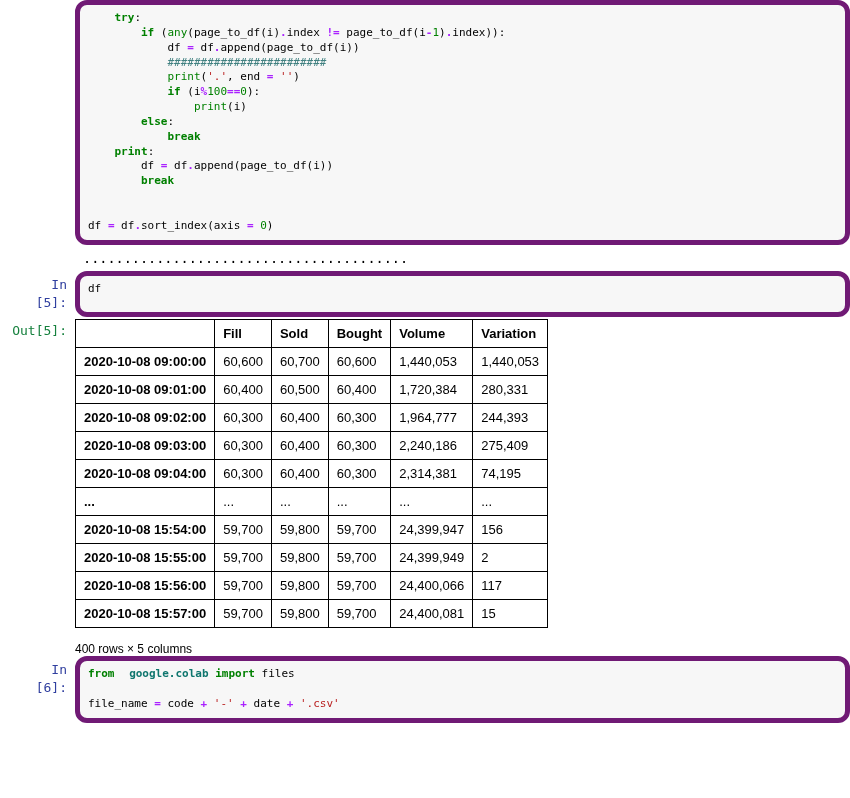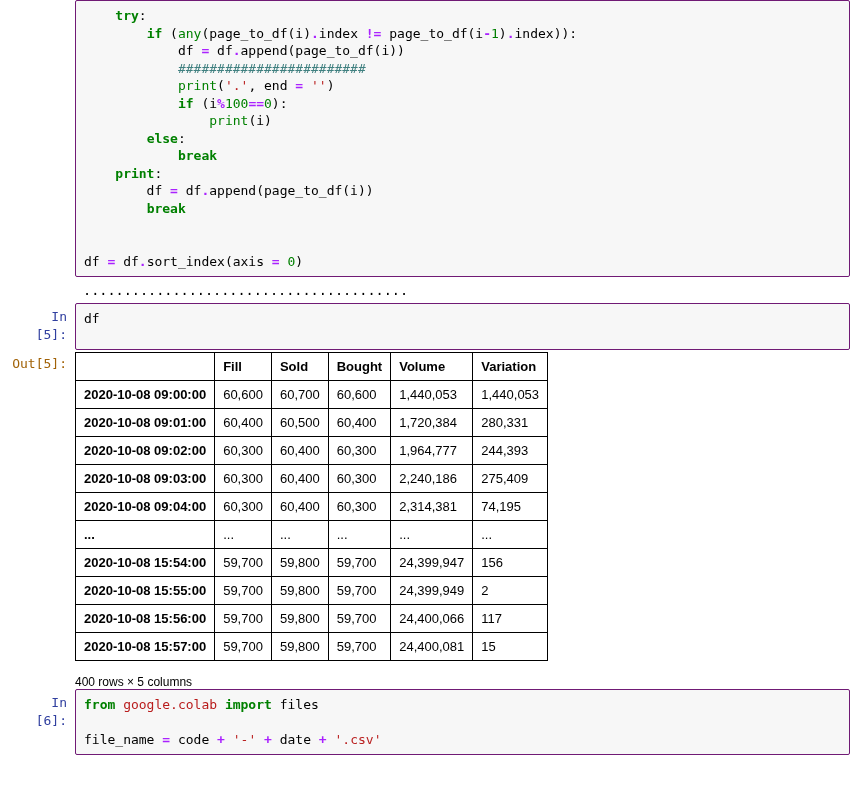--- a/index.html
+++ b/index.html
@@ -19,51 +19,51 @@
   .prompt {
     width: 75px;
     min-width: 75px;
     text-align: right;
     padding: 5px 8px 5px 0;
     font-family: "DejaVu Sans Mono", Menlo, Consolas, monospace;
     font-size: 13px;
     line-height: 1.4;
   }
   .prompt.in { color: #303F9F; padding-left: 20px; }
-  .prompt.out { color: #a16207; }
+  .prompt.out { color: #15803d; }
   .cell-content {
     flex: 1;
     padding: 5px 8px;
   }
   .code-area {
     background: #f7f7f7;
-    border: 1px solid #701a75;
-    border-radius: 2px;
+    border: 5px solid #701a75;
+    border-radius: 12px;
     flex: 1;
     padding: 6px 8px;
     font-family: "DejaVu Sans Mono", Menlo, Consolas, monospace;
-    font-size: 13px;
+    font-size: 11px;
     line-height: 1.35;
     white-space: pre;
     overflow-x: auto;
   }
   .plain-output {
     flex: 1;
     padding: 5px 8px;
     font-family: "DejaVu Sans Mono", Menlo, Consolas, monospace;
     font-size: 13.5px;
     white-space: pre;
   }
   
   .kw { color: #008000; font-weight: bold; }                          
   .op { color: #AA22FF; font-weight: bold; }   
   .num { color: #008000; }                     
   .str { color: #BA2121; }                     
   .cmt { color: #408080; font-style: italic; } 
-  .mod { color: #b91c1c; font-weight: normal; }  
+  .mod { color: #0f766e; font-weight: bold; margin-left: 8px; }  
   .builtin { color: #008000; }
 
   
   .df-wrap { padding: 0 0 0 0; }
   table.dataframe {
     border-collapse: collapse;
     border: 1px solid #000;
     margin: 2px 0 0 0;
     font-size: 13px;
   }

